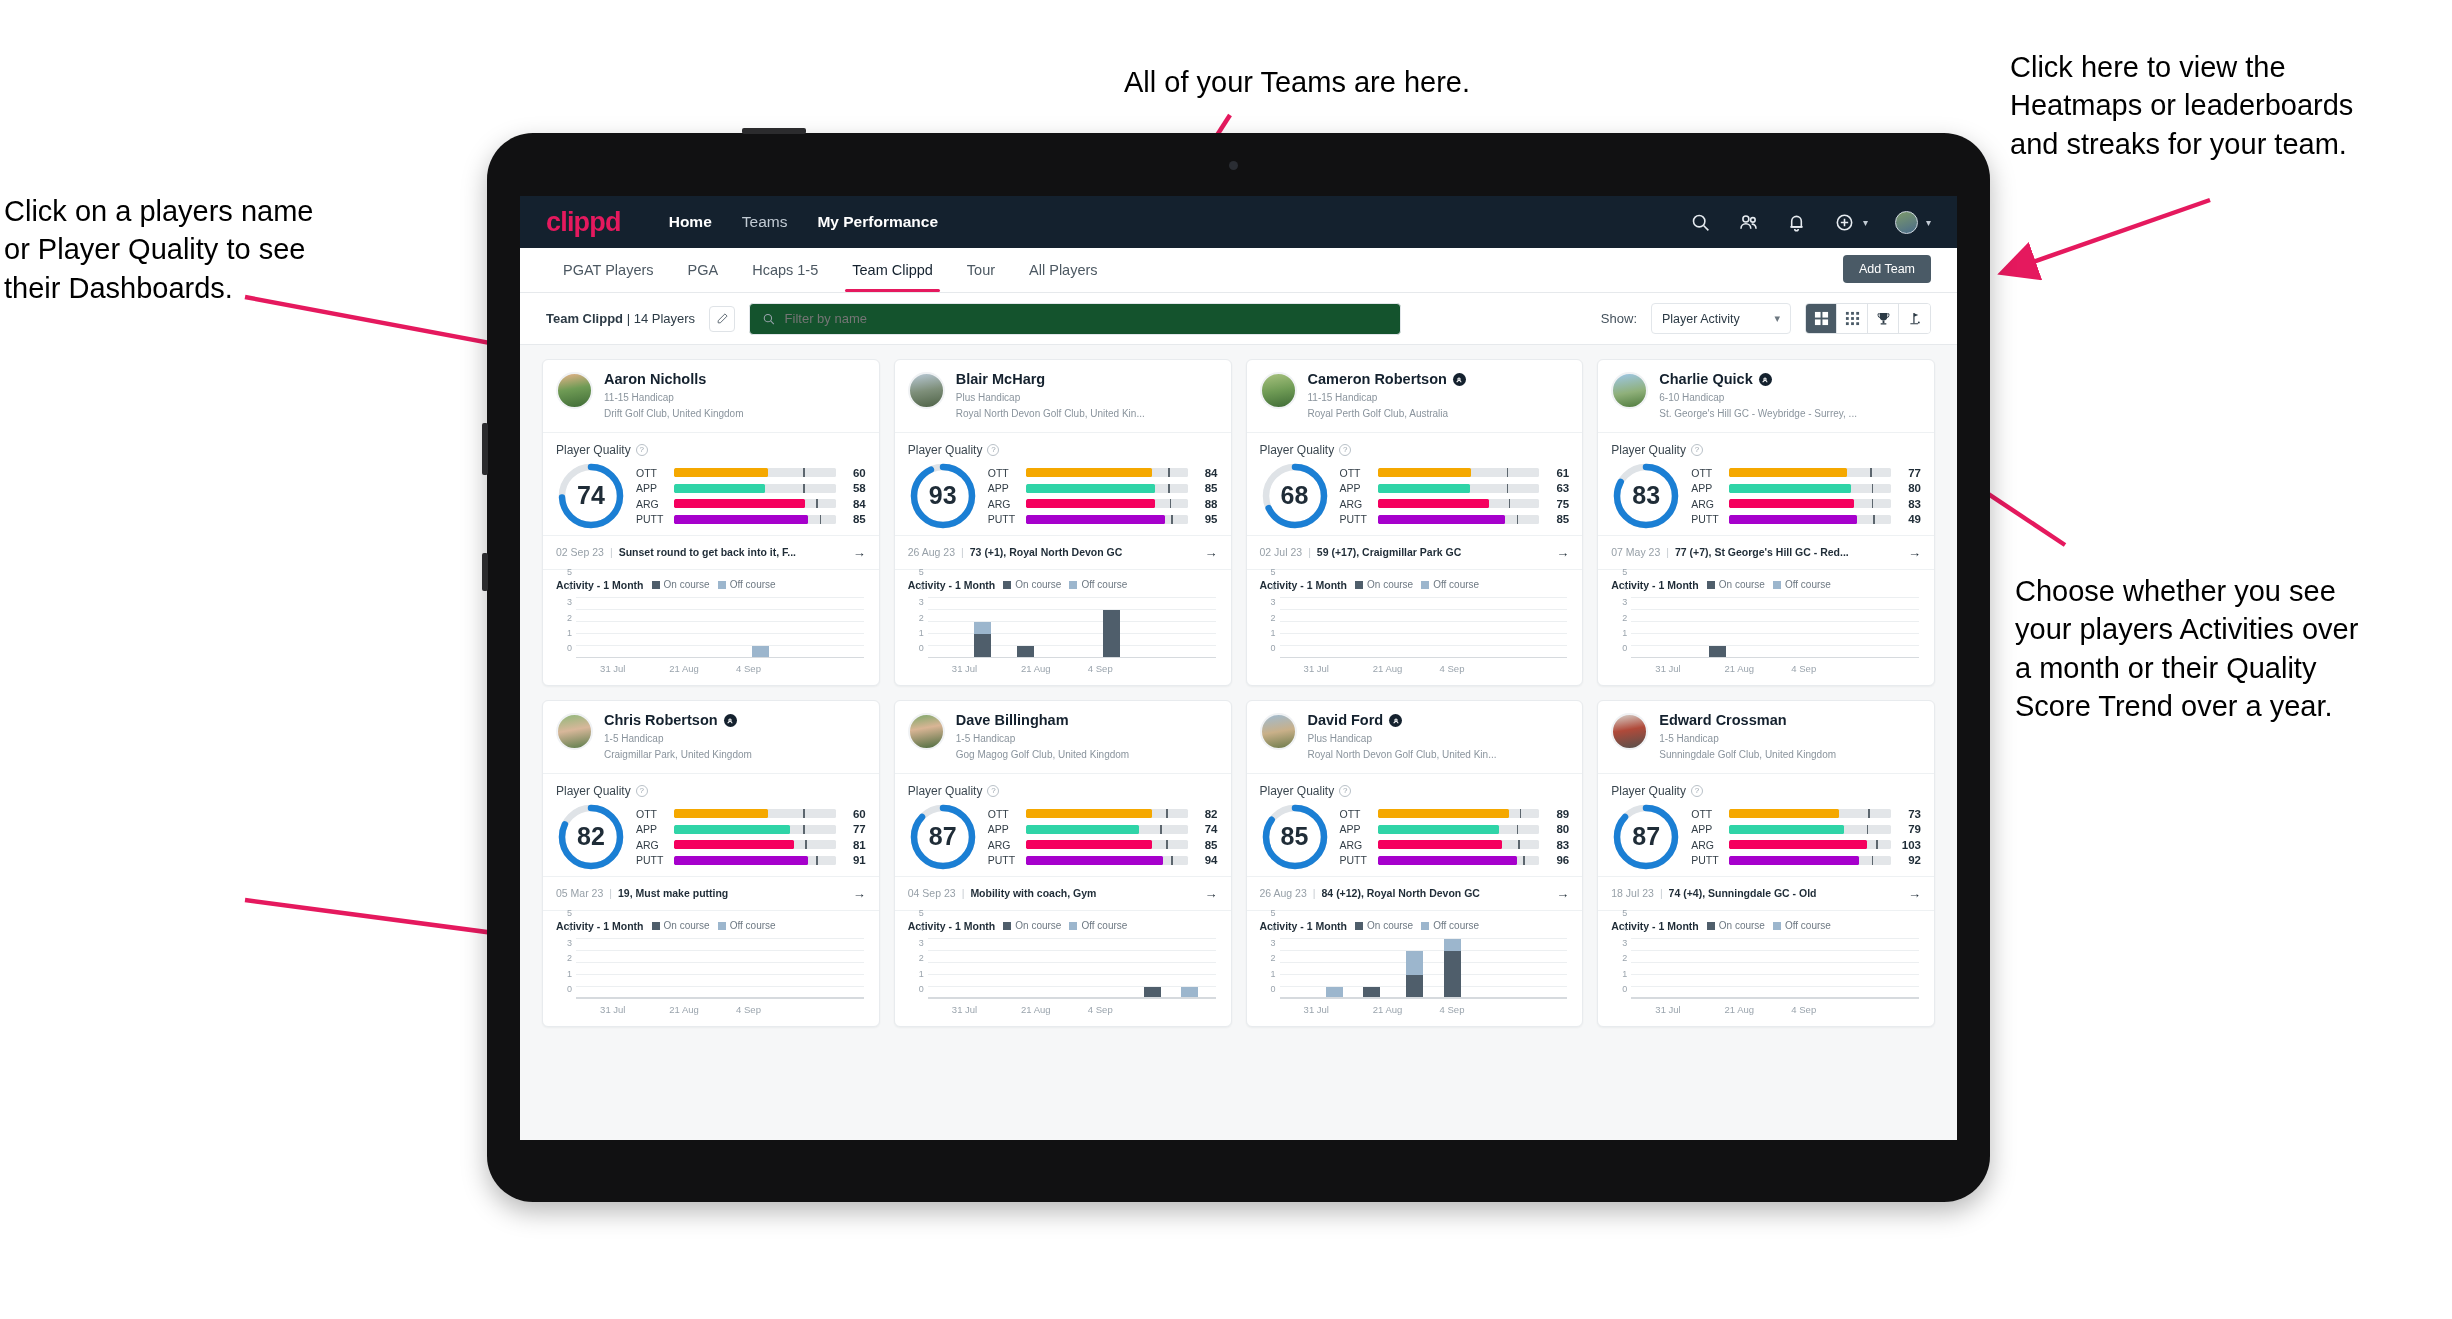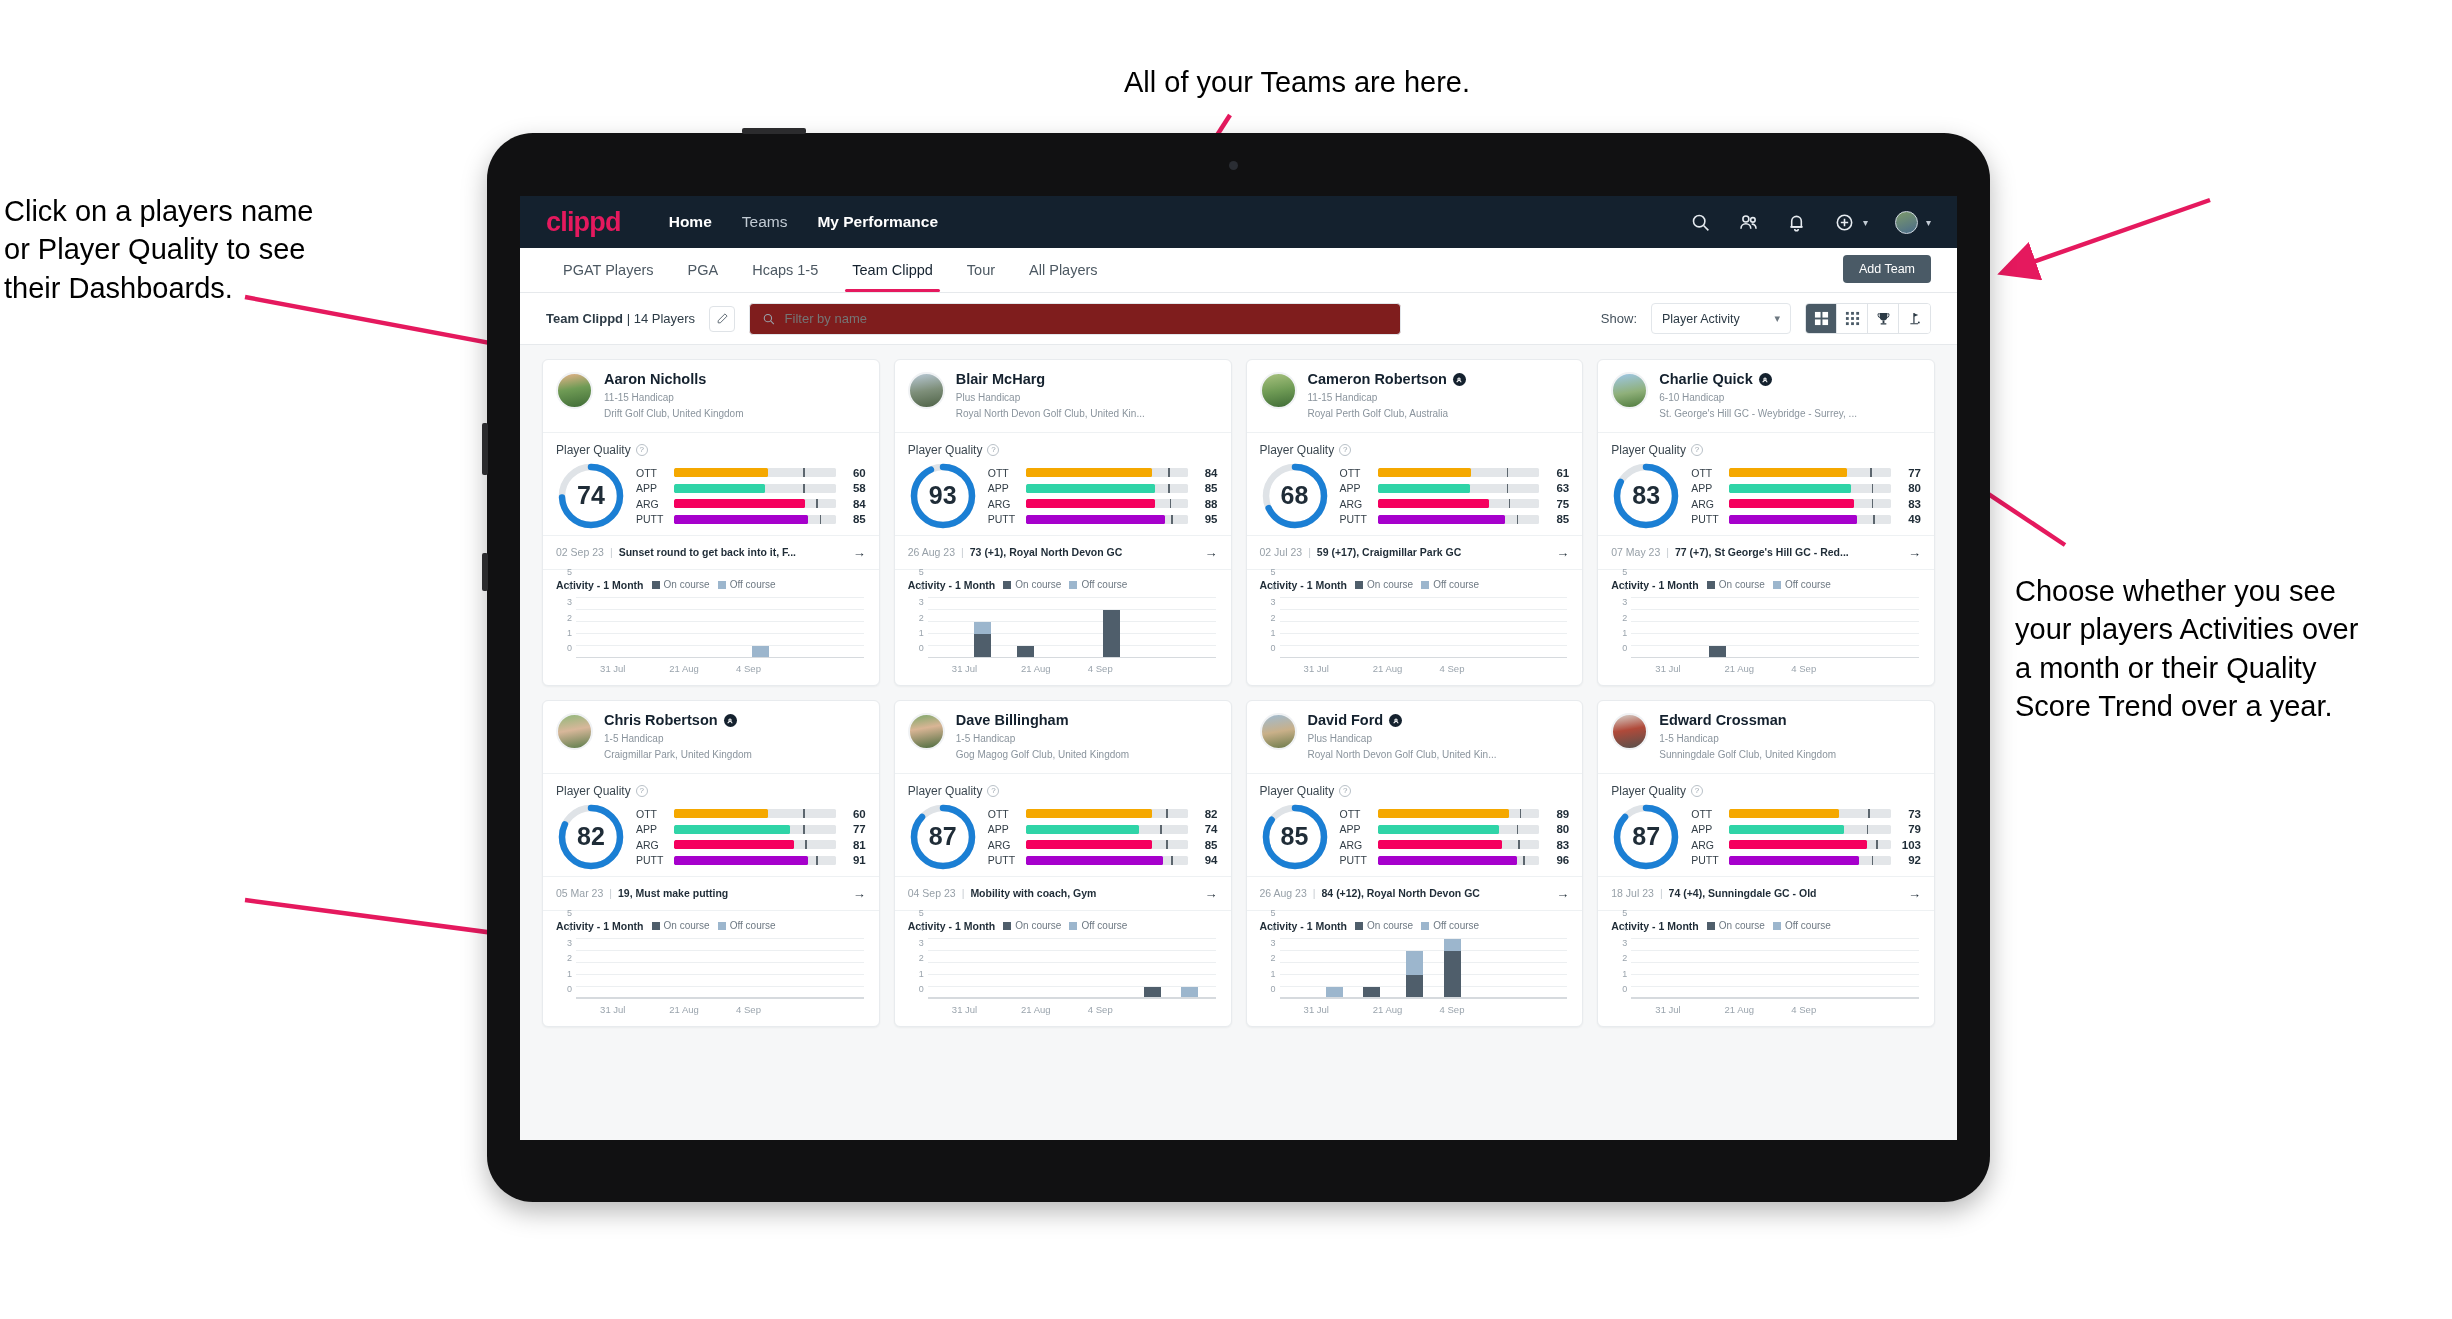--- a/index.html
+++ b/index.html
@@ -63,21 +63,21 @@
     background: #4a5a66; color: #ffffff; font-size: 12.5px;
     padding: 7px 16px; border-radius: 4px; cursor: pointer; font-weight: 500;
   }
 
   
   .filterbar { height: 52px; background: #ffffff; border-bottom: 1px solid #e6e9ec; display: flex; align-items: center; padding: 0 26px; gap: 14px; }
   .teamlabel { font-size: 13px; color: #2c3a45; white-space: nowrap; }
   .teamlabel b { font-weight: 700; }
   .pencil { width: 26px; height: 26px; border: 1px solid #dfe3e7; border-radius: 4px; display:flex; align-items:center; justify-content:center; cursor:pointer; }
   .pencil svg { width: 13px; height: 13px; stroke: #56626c; fill: none; stroke-width: 1.7; }
-  .searchbox { flex: 1; max-width: 652px; height: 32px; border: 1px solid #e2e6ea; border-radius: 4px; display: flex; align-items: center; padding: 0 12px; gap: 9px; background:#7f1d1d; }
+  .searchbox { flex: 1; max-width: 652px; height: 32px; border: 1px solid #e2e6ea; border-radius: 4px; display: flex; align-items: center; padding: 0 12px; gap: 9px; background:#14532d; }
   .searchbox svg { width: 14px; height: 14px; stroke: #9aa4ad; fill:none; stroke-width: 1.9; }
   .searchbox input { border: 0; outline: 0; font-size: 13px; color: #9aa4ad; width: 100%; font-family:"Liberation Sans",sans-serif; background: transparent; }
   .showlabel { font-size: 13px; color: #44515c; margin-left: auto; }
   .select { width: 140px; height: 31px; border: 1px solid #e2e6ea; border-radius: 4px; display:flex; align-items:center; padding: 0 10px; font-size: 12.5px; color: #2c3a45; cursor:pointer; background:#fff;}
   .select .cv { margin-left: auto; font-size: 11px; color:#6d7880; }
   .viewtoggle { display: flex; border: 1px solid #dfe3e7; border-radius: 4px; overflow: hidden; height: 31px; }
   .vt { width: 31px; height: 100%; display:flex; align-items:center; justify-content:center; border-right: 1px solid #dfe3e7; cursor:pointer; background:#fff; }
   .vt:last-child { border-right: 0; }
   .vt.active { background: #4a5a66; }
   .vt svg { width: 15px; height: 15px; }
@@ -129,20 +129,23 @@
   .seg { width: 100%; }
   .xlab { position:absolute; bottom: 0; font-size: 9.5px; color:#9aa4ad; transform: translateX(-50%); }
 </style>
 </head>
 <body>
 
 <div id="root">
 
   <div class="annot" style="left:1124px; top:63px;">All of your Teams are here.</div>
 
+  <div class="annot" style="left:2010px; top:48px;">Click here to view the
+Heatmaps or leaderboards
+and streaks for your team.</div>
 
   <div class="annot" style="left:4px; top:192px;">Click on a players name
 or Player Quality to see
 their Dashboards.</div>
 
   <div class="annot" style="left:2015px; top:572px;">Choose whether you see
 your players Activities over
 a month or their Quality
 Score Trend over a year.</div>
 

